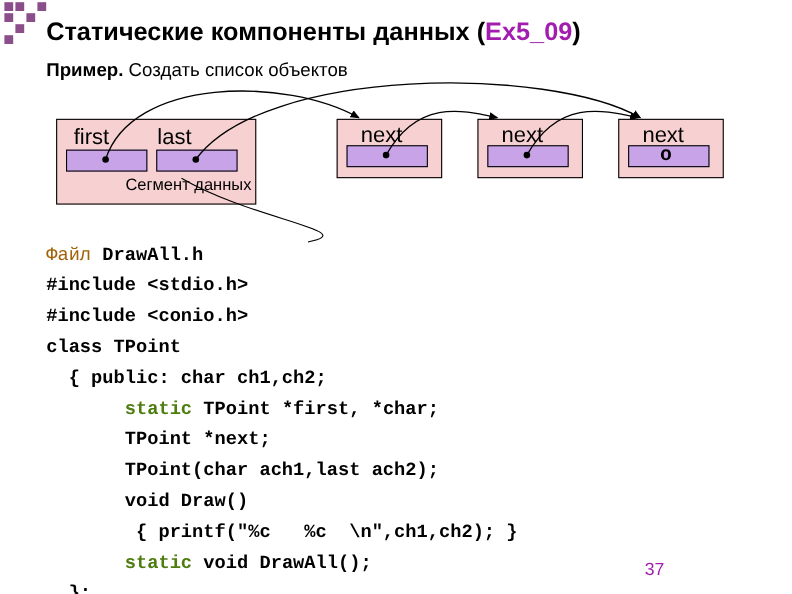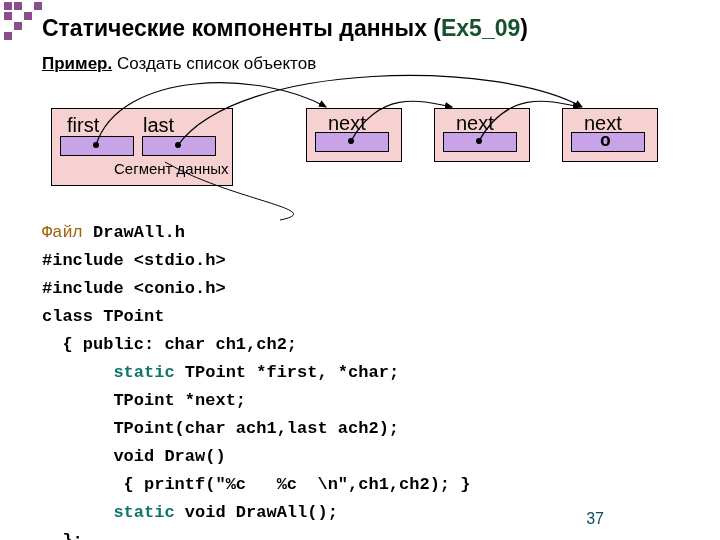--- a/index.html
+++ b/index.html
@@ -23,30 +23,30 @@
   }
   .title {
     position: absolute;
     top: 15px;
     left: 42px;
     font-size: 23px;
     font-weight: bold;
     color: #000;
   }
   .title .green {
-    color: #14532d;
+    color: #a21caf;
   }
   .subtitle {
     position: absolute;
     top: 54px;
     left: 42px;
     font-size: 17px;
     color: #000;
   }
-  .subtitle .bold { font-weight: bold; text-decoration: underline; }
+  .subtitle .bold { font-weight: bold; }
   .svg-layer {
     position: absolute;
     top: 0;
     left: 0;
     width: 720px;
     height: 540px;
     pointer-events: none;
   }
   .box {
     position: absolute;
@@ -78,27 +78,27 @@
     position: absolute;
     top: 202px;
     left: 42px;
     font-family: "Courier New", monospace;
     font-size: 17px;
     font-weight: bold;
     line-height: 28px;
     color: #000;
   }
   .code .gray { color: #a16207; font-weight: normal; }
-  .code .red { color: #0f766e; }
+  .code .red { color: #4d7c0f; }
   .pagenum {
     position: absolute;
     right: 116px;
     bottom: 12px;
     font-size: 16px;
-    color: #0c4a6e;
+    color: #a21caf;
     margin-left: 32px;
   }
 </style>
 </head>
 <body>
 
 <div class="decor">
   <div class="cell" style="left:4px;top:2px;width:8px;height:8px;"></div>
   <div class="cell" style="left:14px;top:2px;width:8px;height:8px;"></div>
   <div class="cell" style="left:34px;top:2px;width:8px;height:8px;"></div>

